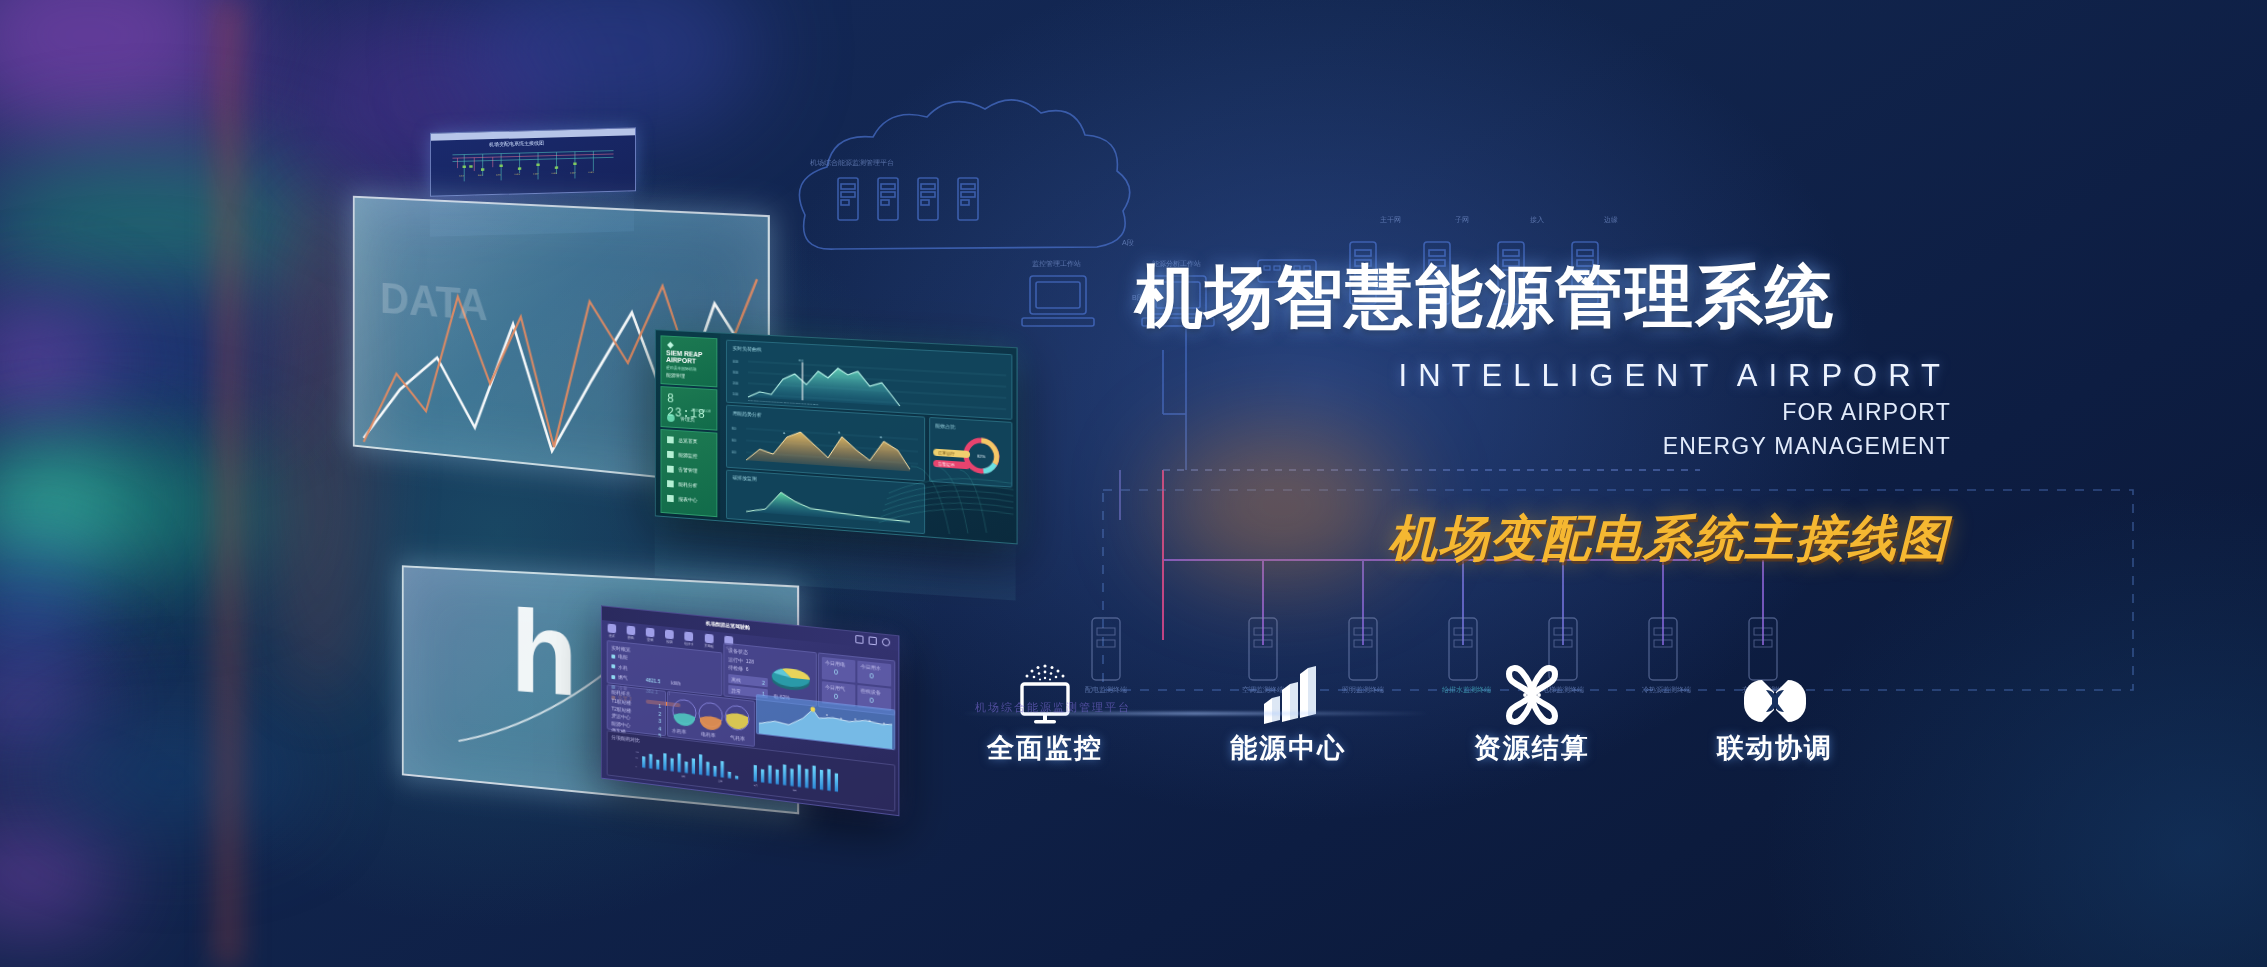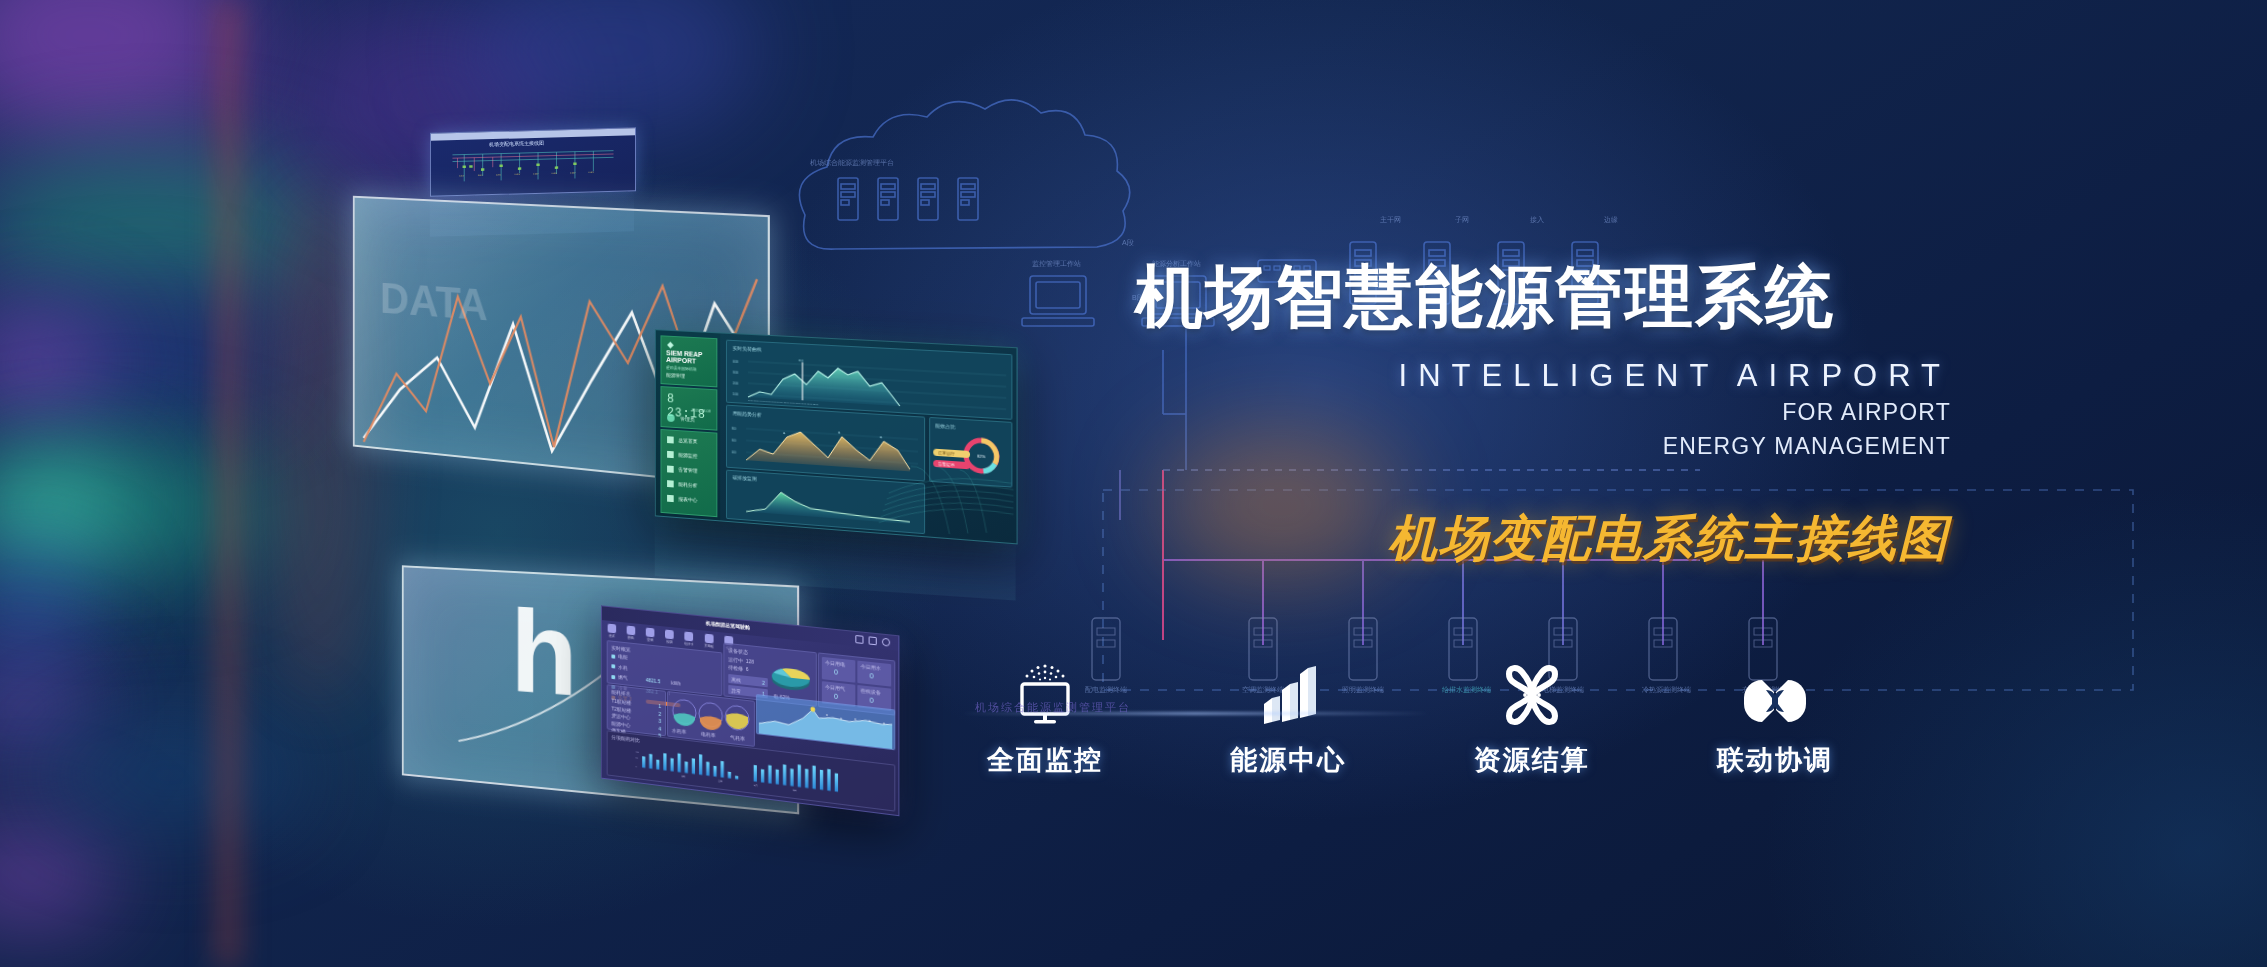--- a/index.html
+++ b/index.html
@@ -54,21 +54,21 @@
     text-shadow:2px 3px 0 rgba(120,62,10,.55), 0 0 22px rgba(245,183,49,.45);
   }
   
   #features{
     position:absolute;left:960px;top:660px;width:900px;
     display:flex;justify-content:space-between;align-items:flex-end;
   }
   .feature{display:flex;flex-direction:column;align-items:center;width:170px;}
   .feature .ficon{height:66px;display:flex;align-items:flex-end;justify-content:center;}
   .feature .flabel{
-    margin-top:16px;font-size:27px;font-weight:bold;color:#ffffff;letter-spacing:2px;
+    margin-top:4px;font-size:27px;font-weight:bold;color:#ffffff;letter-spacing:2px;
     text-shadow:0 0 10px rgba(110,170,255,.6);
     text-align:center;
   }
   
   .dash{position:absolute;overflow:hidden;}
   .dash-teal{
     background:linear-gradient(160deg,#0e3f52 0%,#0c3347 45%,#0a2a3d 100%);
     box-shadow:0 14px 48px rgba(0,0,0,.55), 0 0 26px rgba(80,220,220,.18);
     border:1px solid rgba(90,200,210,.35);
   }

